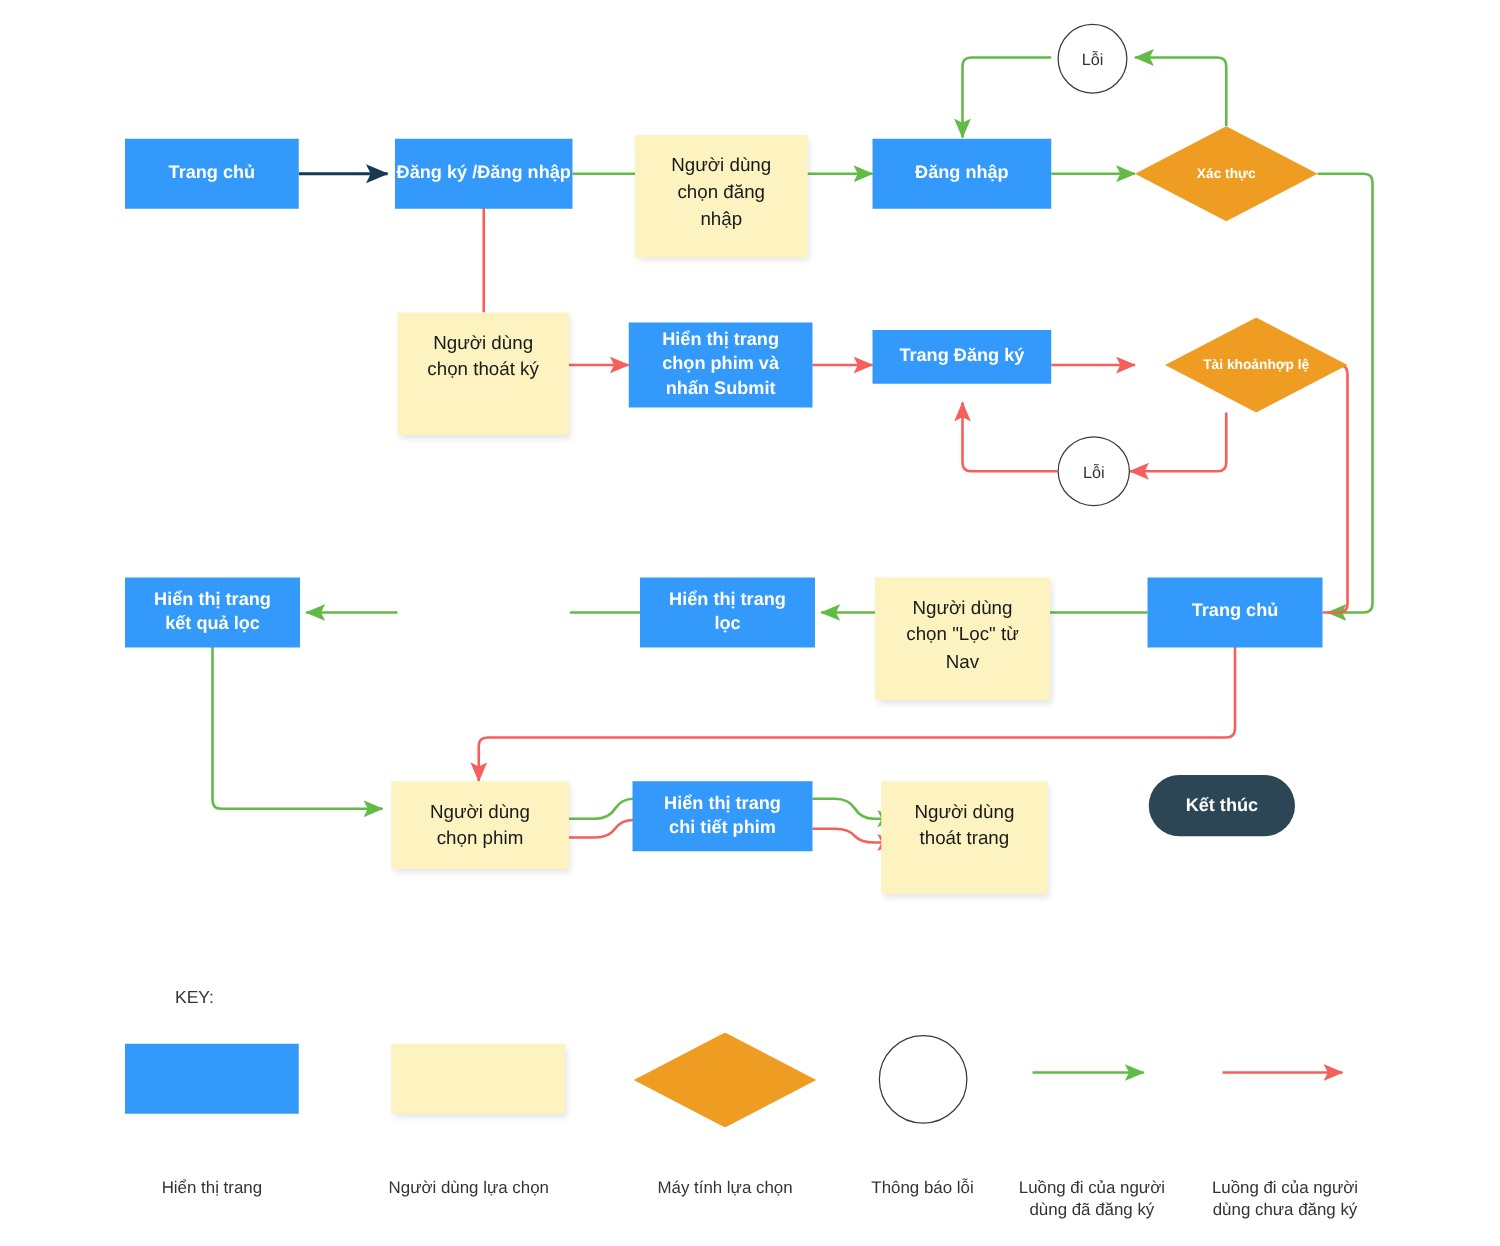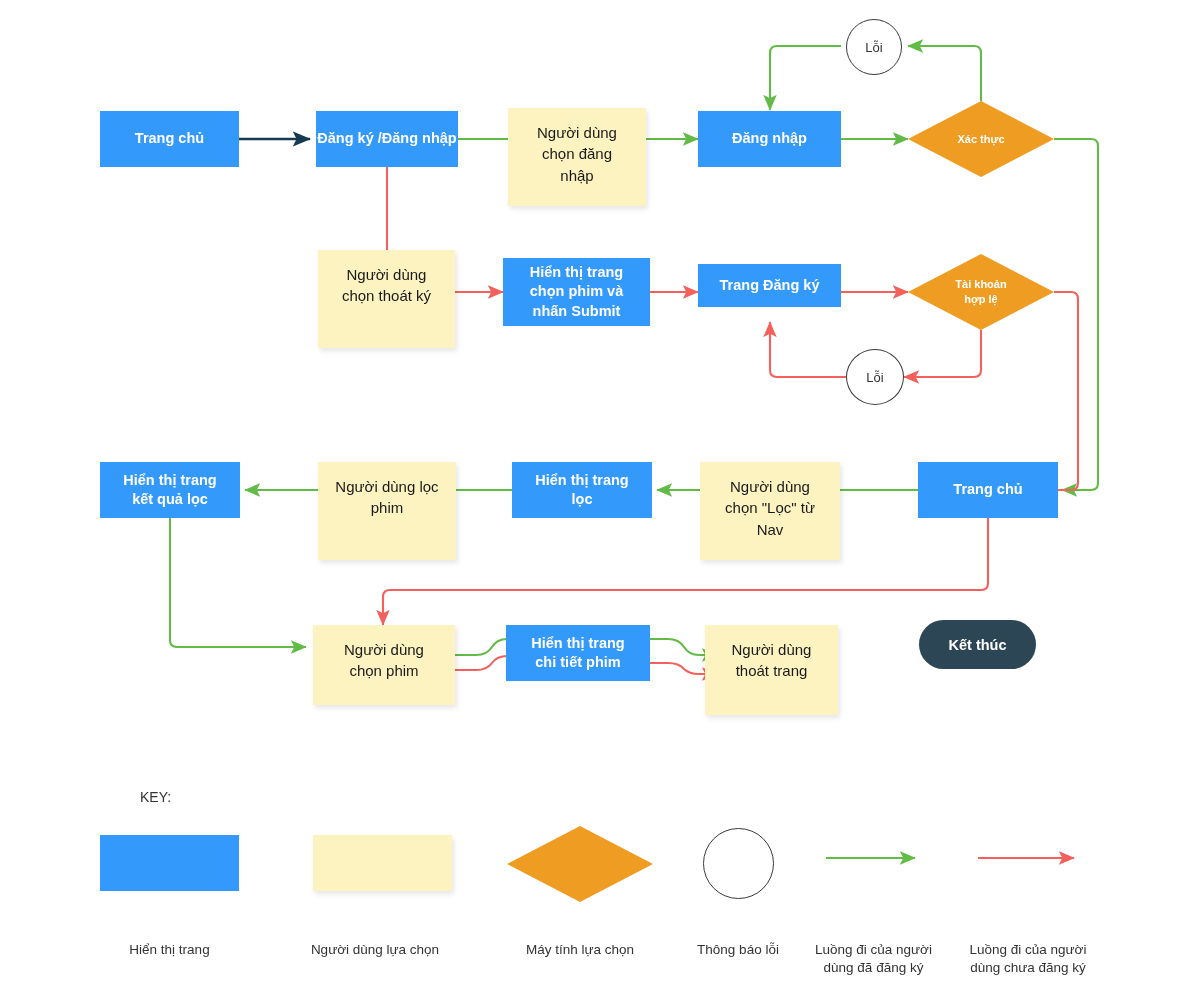--- a/index.html
+++ b/index.html
@@ -223,21 +223,21 @@
   <div class="node node-process" style="left:503px; top:258px; width:147px; height:68px; flex-direction:column;">
     <span>Hiển thị trang</span>
     <span>chọn phim và</span>
     <span>nhấn Submit</span>
   </div>
 
   <div class="node node-process" style="left:698px; top:264px; width:143px; height:43px;">
     <span>Trang Đăng ký</span>
   </div>
 
-  <div class="node node-decision" style="left:908px; top:254px; width:146px; height:76px; flex-direction:column;">
+  <div class="node node-decision" style="left:932px; top:254px; width:146px; height:76px; flex-direction:row;">
     <span class="dia"></span>
     <span class="dlabel">Tài khoản</span>
     <span class="dlabel">hợp lệ</span>
   </div>
 
   <div class="node node-circle" style="left:846px; top:349px; width:58px; height:56px;">
     <span>Lỗi</span>
   </div>
 
   <div class="node node-process" style="left:918px; top:462px; width:140px; height:56px;">
@@ -246,30 +246,27 @@
 
   <div class="node node-note" style="left:700px; top:462px; width:140px; height:98px;">
     <span>Người dùng chọn "Lọc" từ Nav</span>
   </div>
 
   <div class="node node-process" style="left:512px; top:462px; width:140px; height:56px; flex-direction:column;">
     <span>Hiển thị trang</span>
     <span>lọc</span>
   </div>
 
-  <div class="node node-note" style="left:318px; top:462px; width:138px; height:98px;">
-    <span>Người dùng lọc phim</span>
-  </div>
 
   <div class="node node-process" style="left:100px; top:462px; width:140px; height:56px; flex-direction:column;">
     <span>Hiển thị trang</span>
     <span>kết quả lọc</span>
   </div>
 
-  <div class="node node-note" style="left:313px; top:625px; width:142px; height:80px;">
+  <div class="node node-note" style="left:313px; top:625px; width:142px; height:70px;">
     <span>Người dùng chọn phim</span>
   </div>
 
   <div class="node node-process" style="left:506px; top:625px; width:144px; height:56px; flex-direction:column;">
     <span>Hiển thị trang</span>
     <span>chi tiết phim</span>
   </div>
 
   <div class="node node-note" style="left:705px; top:625px; width:133px; height:90px;">
     <span>Người dùng thoát trang</span>

